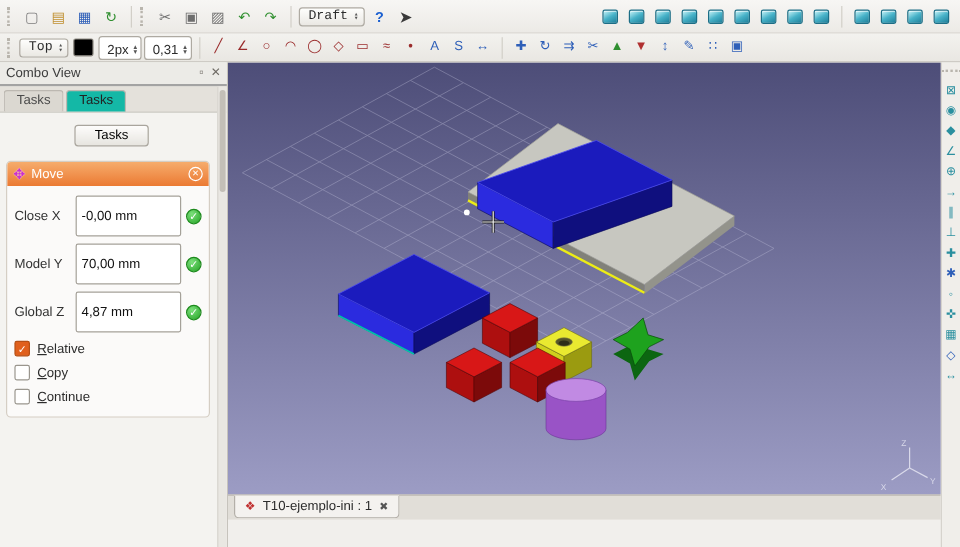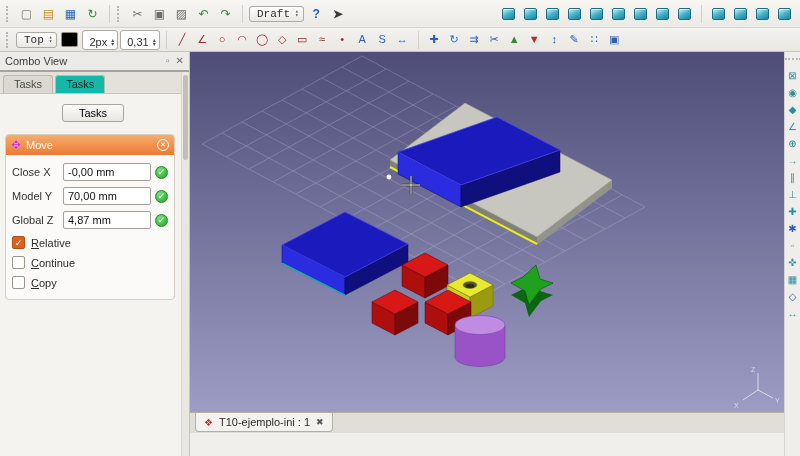--- a/index.html
+++ b/index.html
@@ -52,21 +52,21 @@
   .task-box { width:170px; border:1px solid #d5cec4; border-radius:4px; background:#fbfaf9; overflow:hidden; }
   .task-header { height:20px; display:flex; align-items:center; gap:5px; padding:0 5px;
                  background:linear-gradient(#f6ac6c,#eb7a33); }
   .task-header .title { flex:1; color:#fff; font-weight:normal; }
   .move-glyph { color:#cb2fcb; font-size:12px; text-shadow:0 0 1px #fff; }
   .task-help { width:12px; height:12px; border:1px solid #fff; border-radius:50%; color:#fff;
                font-size:7px; display:flex; align-items:center; justify-content:center; }
   .task-body { padding:8px 6px 10px 6px; display:flex; flex-direction:column; gap:6px; }
   .frow { display:flex; align-items:center; gap:4px; }
   .flabel { width:47px; color:#333; }
-  .finput { flex:1; height:18px; background:#fff; border:1px solid #a5a199; border-radius:2px;
+  .finput { flex:1; height:34px; background:#fff; border:1px solid #a5a199; border-radius:2px;
             display:flex; align-items:center; padding:0 4px; color:#111; }
   .fcheck { width:13px; height:13px; flex:0 0 13px; border-radius:50%; color:#fff; font-size:9px;
             display:flex; align-items:center; justify-content:center;
             background:radial-gradient(circle at 35% 30%, #7be07b, #26a326); border:1px solid #1d8a1d; }
   .cbrow { display:flex; align-items:center; gap:6px; margin-top:1px; }
   .cbox { width:13px; height:13px; border:1px solid #9a968e; border-radius:2px; background:#fff;
           display:flex; align-items:center; justify-content:center; font-size:9px; color:#fff; }
   .cbox span { visibility:hidden; }
   .cbox.checked { background:#e0601d; border-color:#b54f15; }
   .cbox.checked span { visibility:visible; }
@@ -334,27 +334,27 @@
             <div class="cbrow">
               <span class="cbox checked">
                   <span>✓</span>
                 </span>
               <span class="cblabel">Relative</span>
             </div>
             <div class="cbrow">
               <span class="cbox">
                   <span>✓</span>
                 </span>
-              <span class="cblabel">Continue</span>
+              <span class="cblabel">Copy</span>
             </div>
             <div class="cbrow">
               <span class="cbox">
                   <span>✓</span>
                 </span>
-              <span class="cblabel">Copy</span>
+              <span class="cblabel">Continue</span>
             </div>
           </div>
         </div>
       </div>
       <div class="pscroll">
           <div class="pthumb"></div>
         </div>
     </div>
 
     <div class="center">

